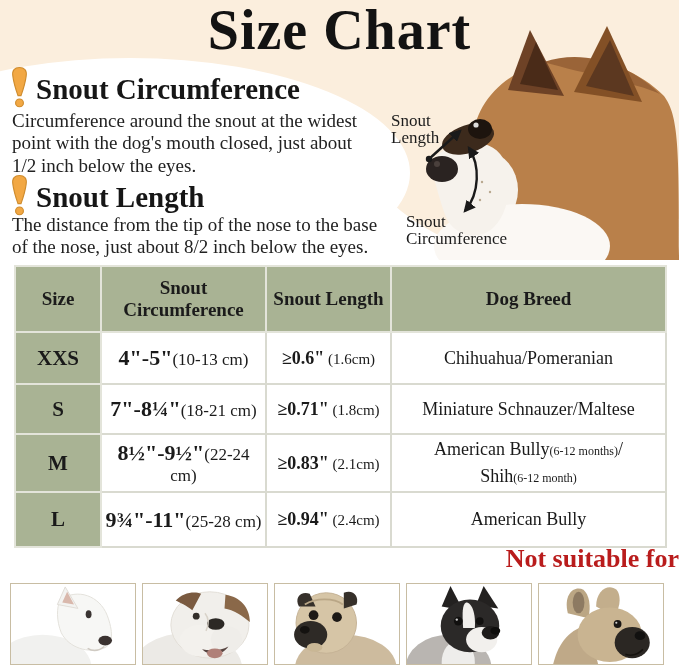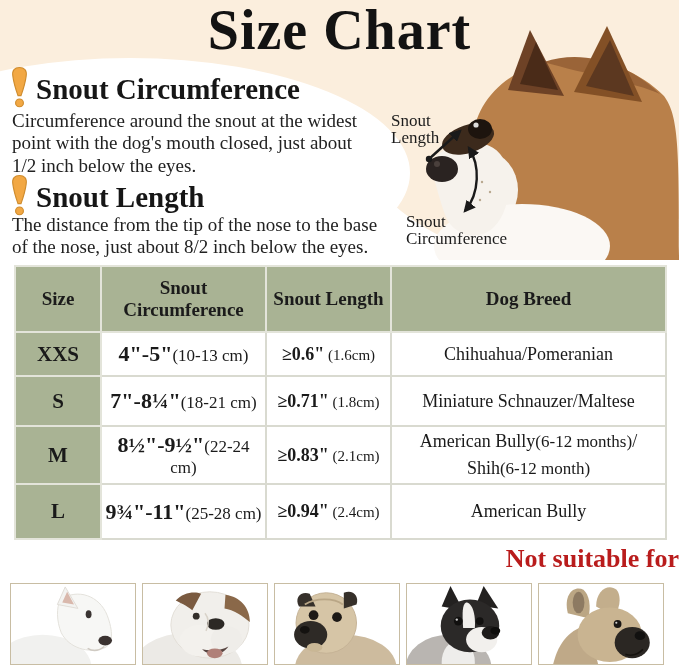--- a/index.html
+++ b/index.html
@@ -24,34 +24,34 @@
   .diagram-label{position:absolute;font-size:17px;line-height:1.0;
                  white-space:pre-line;color:#1c1c1c;}
   .lbl-length{left:391px;top:112px;width:66px;}
   .lbl-circ{left:406px;top:213px;width:138px;}
 
   table.size-table{position:absolute;left:14px;top:265px;width:651px;border-collapse:collapse;
                    table-layout:fixed;text-align:center;}
   .size-table th,.size-table td{border:2px solid #e3e4da;padding:1px 3px;vertical-align:middle;}
   .size-table th{background:#a9b394;font-size:19px;font-weight:bold;color:#1b1b1b;}
   .size-table thead tr{height:66px;}
-  .size-table tbody tr:nth-child(1){height:44px;padding-left:28px;}
+  .size-table tbody tr:nth-child(1){height:52px;padding-left:28px;}
   .size-table tbody tr:nth-child(2){height:50px;}
   .size-table tbody tr:nth-child(3){height:38px;}
   .size-table tbody tr:nth-child(4){height:55px;}
   .size-table tbody tr:nth-child(5){height:37px;}
   .size-table tbody td{background:#ffffff;border-color:#d9dad0;}
   td.c-size{background:#a9b394 !important;border-color:#e3e4da !important;
             font-weight:bold;font-size:21px;}
   td.c-circ .main{font-weight:bold;font-size:22px;}
   td.c-circ .sub{font-size:17px;}
   td.c-len .main{font-weight:bold;font-size:18px;}
   td.c-len .sub{font-size:15px;}
   td.c-breed{font-size:18px;line-height:1.5;}
-  td.c-breed .small{font-size:17px;}
+  td.c-breed .small{font-size:12px;}
 
   .not-suitable{position:absolute;top:544px;left:0;width:100%;text-align:right;
                 font-size:26px;font-weight:bold;color:#b91c1c;}
 
   .photo-row{position:absolute;left:10px;top:583px;width:659px;display:flex;gap:6px;}
   .photo{width:126px;height:82px;background:#ffffff;border:1px solid #c8bda3;
          box-sizing:border-box;overflow:hidden;}
   .photo svg{display:block;width:100%;height:100%;}
 </style>
 </head>

